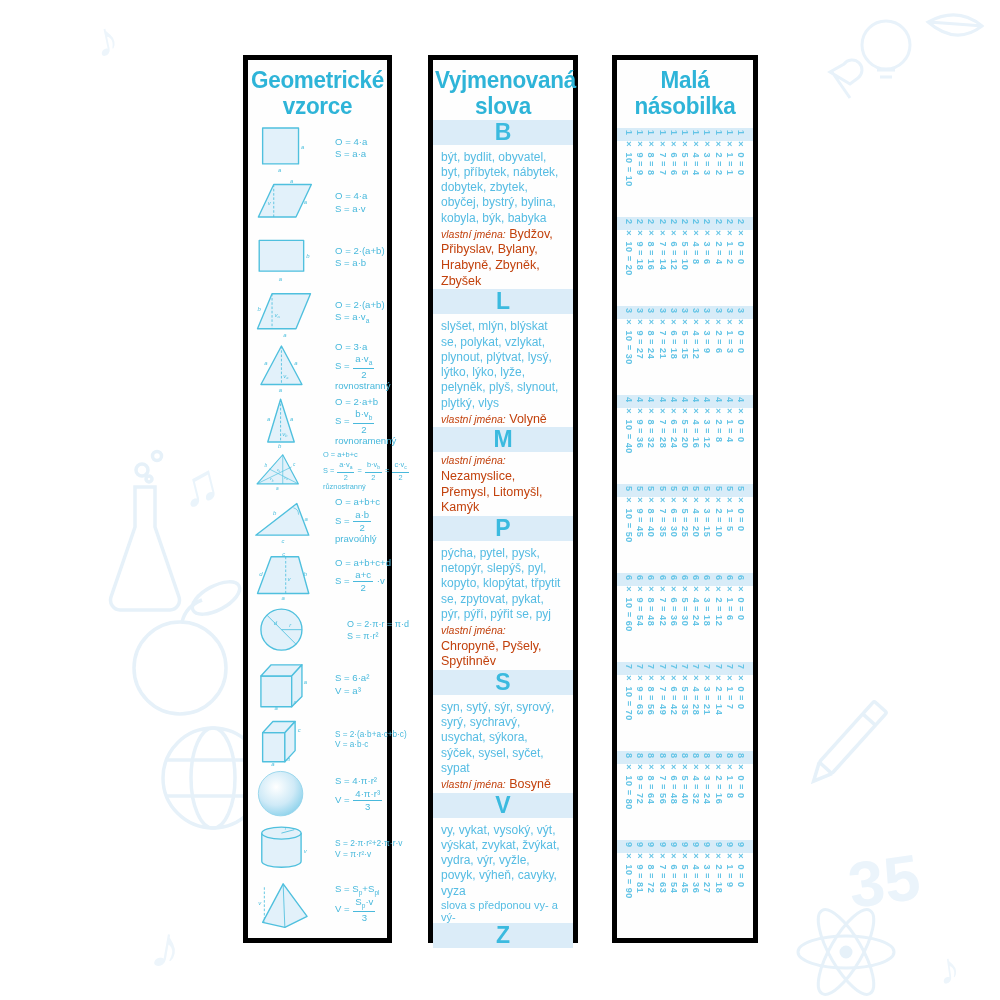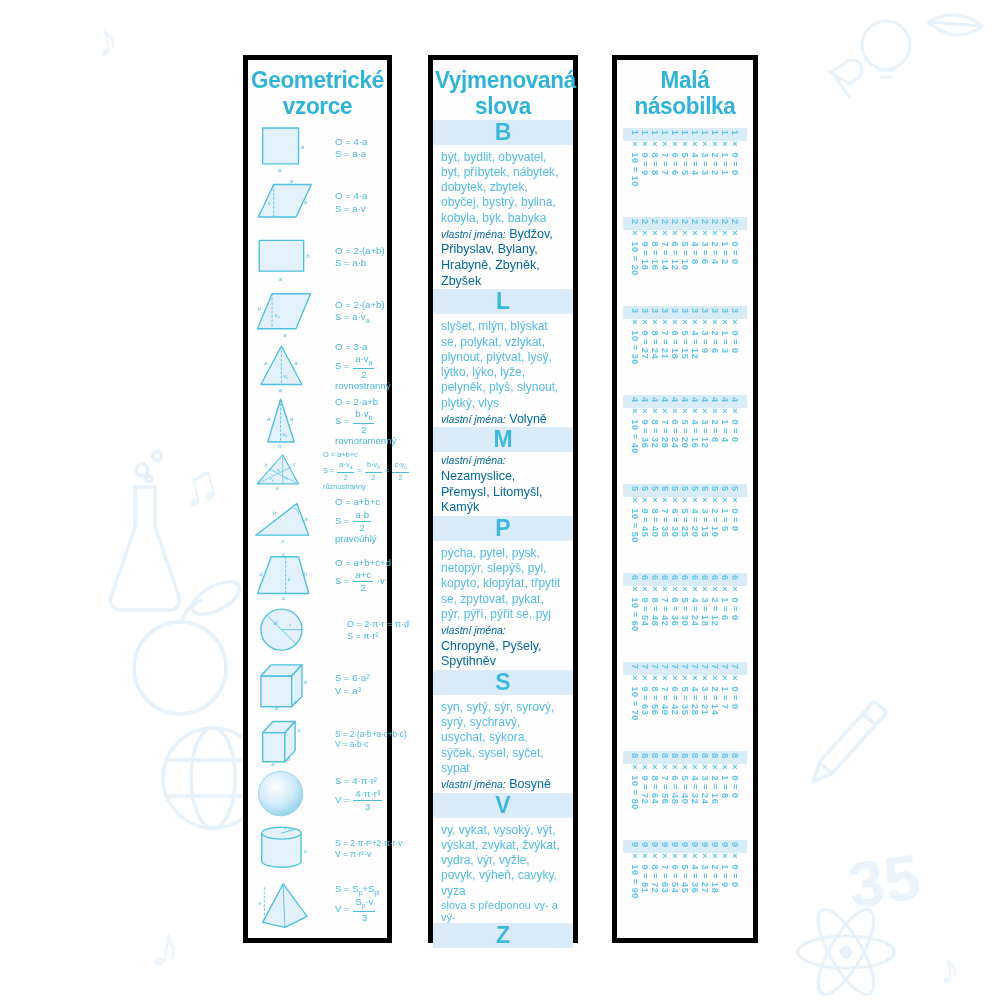--- a/index.html
+++ b/index.html
@@ -7,21 +7,21 @@
     width:1000px;height:1000px;position:relative;background:#ffffff;
     font-family:"Liberation Sans",sans-serif;overflow:hidden;
   }
   .doodles{position:absolute;left:0;top:0;width:1000px;height:1000px;pointer-events:none;}
   .strip{
     position:absolute;top:55px;height:888px;background:#fefefe;
     border:5px solid #000000;box-sizing:border-box;display:flex;flex-direction:column;
   }
   #strip-geo{left:243px;width:149px;}
   #strip-words{left:428px;width:150px;justify-content:space-between;}
-  #strip-mult{left:612px;width:146px;align-items:center;}
+  #strip-mult{left:612px;width:146px;}
   .strip-title{
     font-weight:bold;color:#2eb4d8;text-align:center;font-size:22.5px;
     line-height:1.06;margin:9px 2px 3px;letter-spacing:-0.3px;
     transform:scaleY(1.08);
   }
   
   .geo-rows{flex:1;display:flex;flex-direction:column;justify-content:space-between;padding:2px 3px 8px 5px;}
   .geo-row{display:flex;align-items:center;gap:20px;}
   .geo-shape{flex:0 0 62px;display:flex;justify-content:center;align-items:center;}
   .geo-shape svg{width:60px;height:53px;display:block;}
@@ -35,21 +35,21 @@
   .geo-circle .geo-line{font-size:9px;margin-left:12px;}
   .frac{display:inline-flex;flex-direction:column;text-align:center;vertical-align:middle;line-height:1.05;margin:0 1px;}
   .fnum{border-bottom:1px solid currentColor;padding:0 2px 1px;}
   .fden{padding-top:1px;}
   sub{font-size:68%;}
   
   .word-secs{flex:1;display:flex;flex-direction:column;justify-content:space-between;padding-bottom:8px;}
   .sec-band{background:#dbecf8;height:25px;line-height:25px;text-align:center;
     font-size:23px;font-weight:bold;color:#3bbadf;}
   .sec-words{margin:5px 8px 0;font-size:12px;line-height:1.27;color:#55bce3;}
-  .sec-names{margin:1px 8px 0;font-size:12.5px;line-height:1.25;color:#0369a1;}
+  .sec-names{margin:1px 8px 0;font-size:12.5px;line-height:1.25;color:#c2410c;}
   .plabel{font-style:italic;font-size:10.5px;}
   .sec-note{margin:0 8px;font-size:11px;color:#55bce3;}
   
   .mult-blocks{flex:1;display:flex;flex-direction:column;justify-content:space-between;padding:10px 6px 14px;}
   .mult-block{position:relative;height:82px;}
   .mult-band{position:absolute;left:-6px;right:-6px;top:-2px;height:13px;background:#d8ecf8;}
   .mult-eqs{position:relative;display:flex;flex-direction:row-reverse;justify-content:space-between;height:100%;padding:0 1px;}
   .mult-eq{writing-mode:vertical-rl;text-orientation:mixed;font-size:9px;font-weight:bold;
     color:#63c4e6;letter-spacing:0.6px;}
 </style>

